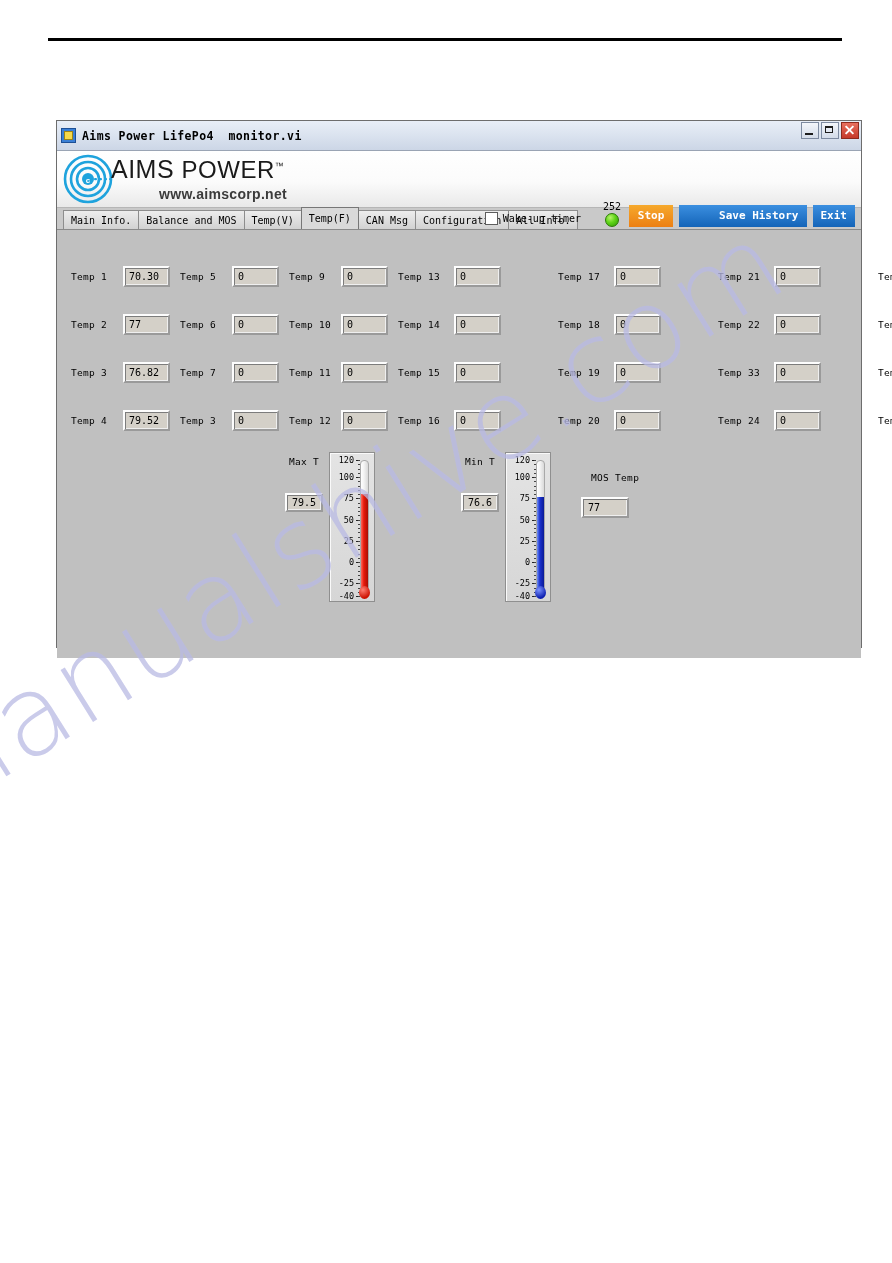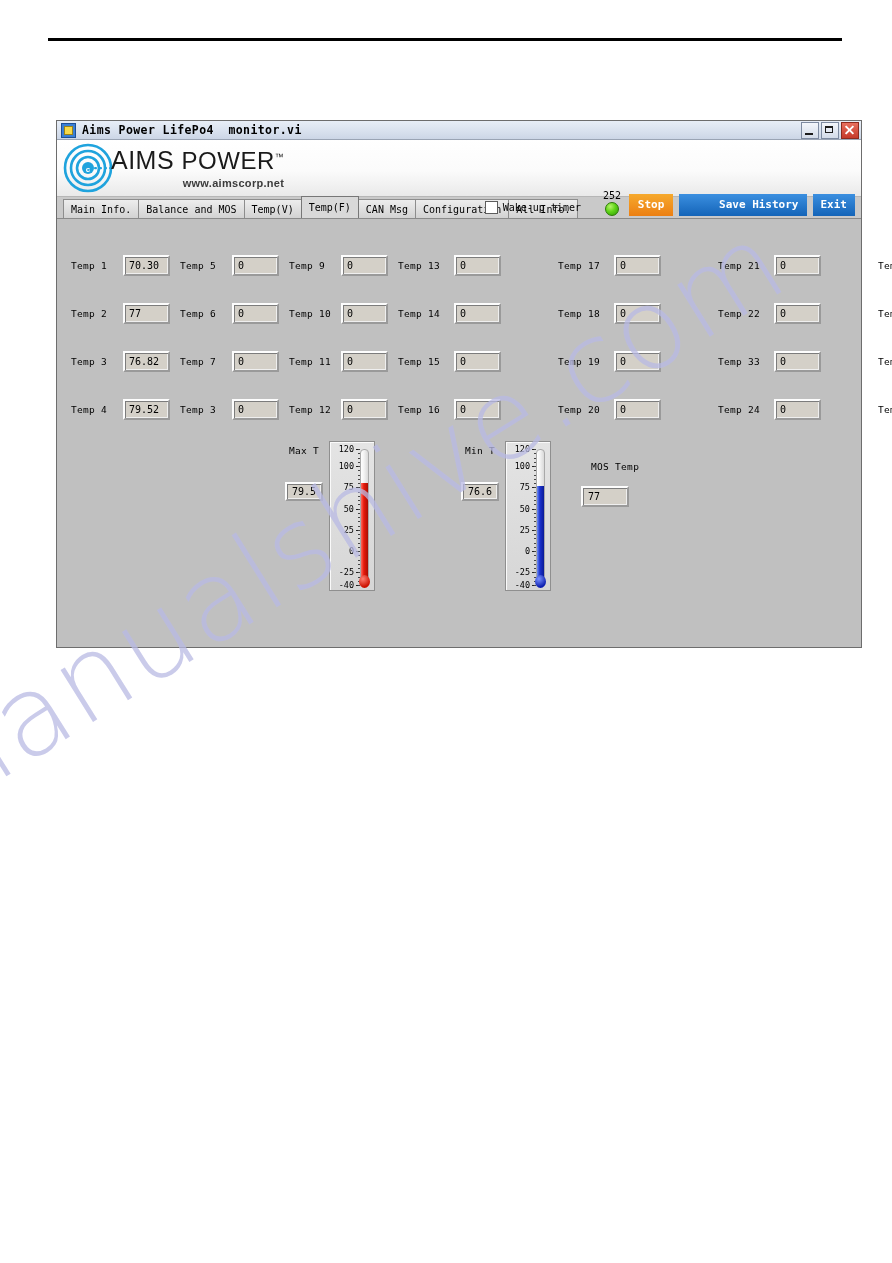--- a/index.html
+++ b/index.html
@@ -52,21 +52,21 @@
     top: 120px;
     width: 806px;
     height: 528px;
     border: 1px solid #6d6d6d;
     background: #c0c0c0;
     box-sizing: border-box;
     z-index: 10;
   }
 
   .titlebar {
-    height: 19px;
+    height: 30px;
     background: linear-gradient(to bottom, #e8eef7 0%, #dce4f0 45%, #ccd6e6 100%);
     border-bottom: 1px solid #9aa4b4;
     display: flex;
     align-items: center;
     padding: 0 2px 0 4px;
     box-sizing: border-box;
     position: relative;
   }
   .title-icon {
     width: 13px;
@@ -151,27 +151,26 @@
     letter-spacing: 0.5px;
     line-height: 1;
     white-space: nowrap;
   }
   .brand-name .sm { font-size: 24px; }
   .brand-tm {
     font-size: 9px;
     vertical-align: super;
   }
   .brand-url {
-    font-size: 11px;
+    font-size: 14px;
     color: #3b3b3b;
     letter-spacing: 0.3px;
     margin-top: 4px;
     margin-left: 48px;
     font-weight: bold;
-    text-align: right;
   }
 
   
   .tab-row {
     position: relative;
     height: 22px;
     background: #c9c9c9;
     border-bottom: 1px solid #8a8a8a;
     display: flex;
     align-items: flex-end;

